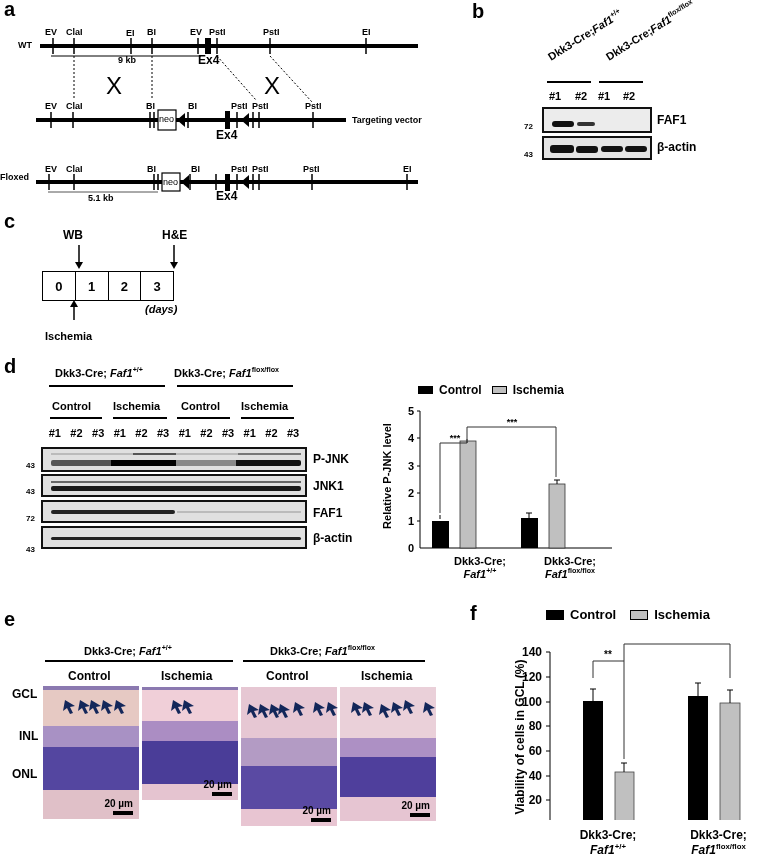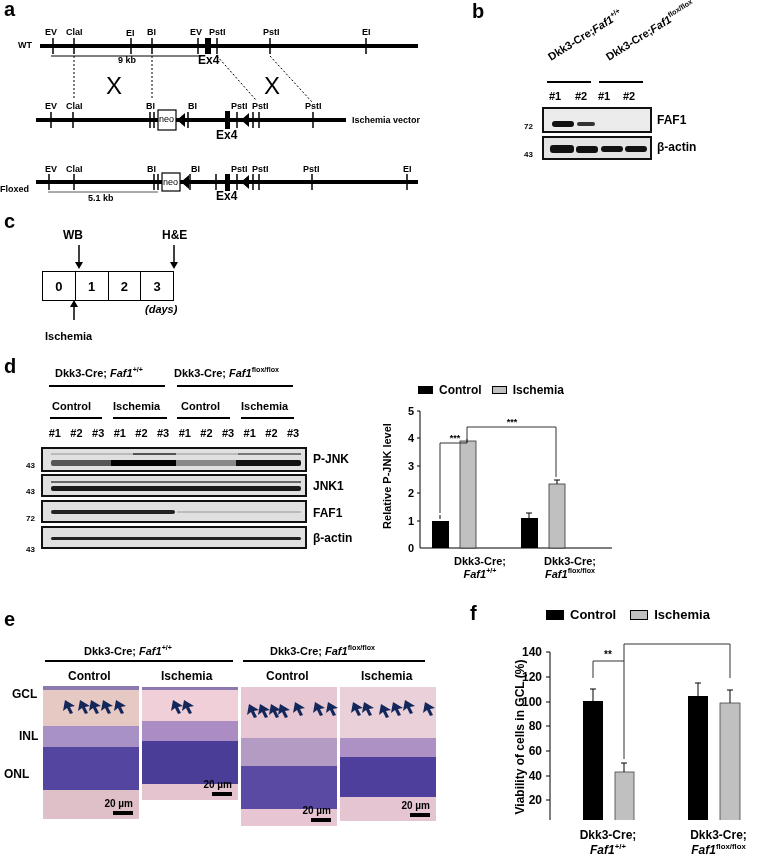--- a/index.html
+++ b/index.html
@@ -99,33 +99,33 @@
 
 <div class="abs t9" style="left:45px;top:101px;">EV</div>
 <div class="abs t9" style="left:66px;top:101px;">ClaI</div>
 <div class="abs t9" style="left:146px;top:101px;">BI</div>
 <div class="abs t9" style="left:188px;top:101px;">BI</div>
 <div class="abs t9" style="left:231px;top:101px;">PstI</div>
 <div class="abs t9" style="left:252px;top:101px;">PstI</div>
 <div class="abs t9" style="left:305px;top:101px;">PstI</div>
 <div class="abs" style="left:159px;top:114px;font-size:9px;">neo</div>
 <div class="abs t12" style="left:216px;top:128px;">Ex4</div>
-<div class="abs t9" style="left:352px;top:115px;">Ischemia vector</div>
+<div class="abs t9" style="left:352px;top:115px;">Targeting vector</div>
 
 <div class="abs t9" style="left:45px;top:164px;">EV</div>
 <div class="abs t9" style="left:66px;top:164px;">ClaI</div>
 <div class="abs t9" style="left:147px;top:164px;">BI</div>
 <div class="abs t9" style="left:191px;top:164px;">BI</div>
 <div class="abs t9" style="left:231px;top:164px;">PstI</div>
 <div class="abs t9" style="left:252px;top:164px;">PstI</div>
 <div class="abs t9" style="left:303px;top:164px;">PstI</div>
 <div class="abs t9" style="left:403px;top:164px;">EI</div>
 <div class="abs" style="left:163px;top:177px;font-size:9px;">neo</div>
 <div class="abs t12" style="left:216px;top:189px;">Ex4</div>
-<div class="abs t9" style="left:0px;top:184px;">Floxed</div>
+<div class="abs t9" style="left:0px;top:172px;">Floxed</div>
 <div class="abs t9" style="left:88px;top:193px;">5.1 kb</div>
 
 <div class="plabel" style="left:472px;top:0px;">b</div>
 <div class="abs t11" style="left:552px;top:50px;transform:rotate(-32deg);transform-origin:left bottom;white-space:nowrap;">
   <span>Dkk3-Cre;</span><span class="ti">Faf1</span><sup>+/+</sup>
 </div>
 <div class="abs t11" style="left:610px;top:50px;transform:rotate(-32deg);transform-origin:left bottom;white-space:nowrap;">
   <span>Dkk3-Cre;</span><span class="ti">Faf1</span><sup>flox/flox</sup>
 </div>
 <div class="abs" style="left:547px;top:81px;width:44px;height:1.5px;background:#000;"></div>
@@ -284,21 +284,21 @@
   <span>Dkk3-Cre; </span><span class="ti">Faf1</span><sup>flox/flox</sup>
 </div>
 <div class="abs" style="left:45px;top:660px;width:188px;height:1.5px;background:#000;"></div>
 <div class="abs" style="left:243px;top:660px;width:182px;height:1.5px;background:#000;"></div>
 <div class="abs t12" style="left:68px;top:669px;">Control</div>
 <div class="abs t12" style="left:161px;top:669px;">Ischemia</div>
 <div class="abs t12" style="left:266px;top:669px;">Control</div>
 <div class="abs t12" style="left:361px;top:669px;">Ischemia</div>
 <div class="abs t12" style="left:12px;top:687px;">GCL</div>
 <div class="abs t12" style="left:19px;top:729px;">INL</div>
-<div class="abs t12" style="left:4px;top:767px;">ONL</div>
+<div class="abs t12" style="left:12px;top:767px;">ONL</div>
 
 <div class="hist" style="left:43px;top:686px;width:96px;height:133px;background:linear-gradient(180deg,#8b79b0 0 3%,#e6c9c3 3% 30%,#a891c4 30% 46%,#5446a0 46% 78%,#e0c0c8 78%);">
   <div style="position:absolute;right:6px;bottom:10px;font-size:10px;font-weight:bold;">20 µm</div>
   <div style="position:absolute;right:6px;bottom:4px;width:20px;height:4px;background:#000;"></div>
 </div>
 <div class="hist" style="left:142px;top:687px;width:96px;height:113px;background:linear-gradient(180deg,#8b79b0 0 3%,#f0cfd8 3% 30%,#ab8dc3 30% 48%,#4a3d98 48% 86%,#e5c4d0 86%);">
   <div style="position:absolute;right:6px;bottom:10px;font-size:10px;font-weight:bold;">20 µm</div>
   <div style="position:absolute;right:6px;bottom:4px;width:20px;height:4px;background:#000;"></div>
 </div>
 <div class="hist" style="left:241px;top:687px;width:96px;height:139px;background:linear-gradient(180deg,#e6c7d3 0 37%,#b39bc4 37% 57%,#5a4aa3 57% 88%,#e8c5d2 88%);">

